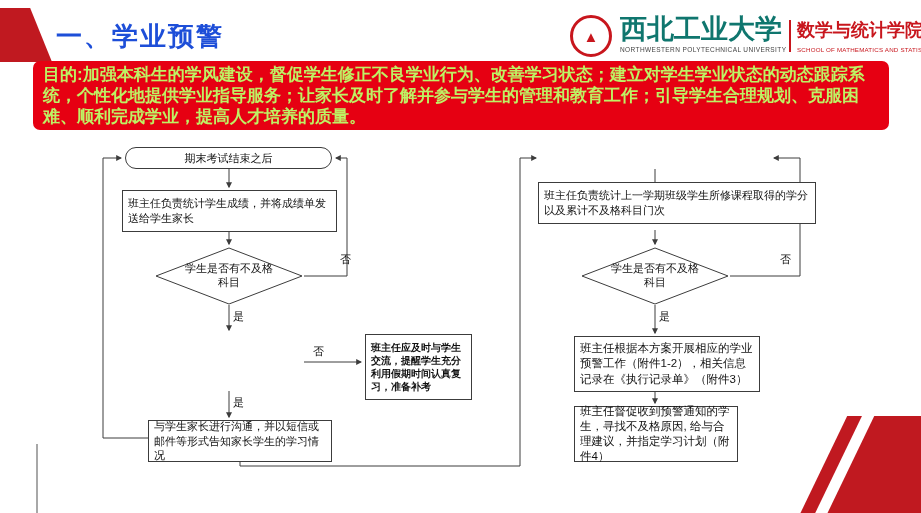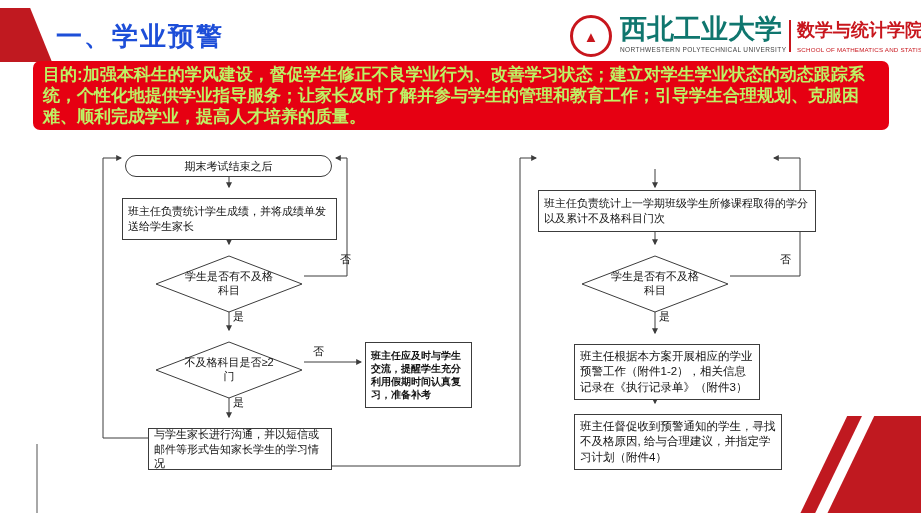--- a/index.html
+++ b/index.html
@@ -34,38 +34,38 @@
   .school-en { font-size:6.2px; color:#c8161d; letter-spacing:0.2px; margin-top:4px; white-space:nowrap; }
 
   
   .purpose { position:absolute; left:33px; top:61px; width:856px; height:69px;
     background:#e60012; border-radius:7px; color:#bef264; font-weight:bold;
     font-size:17px; line-height:21px; padding:3px 10px; z-index:3; }
 
   
   .connectors { position:absolute; left:0; top:0; z-index:1; pointer-events:none; }
   .node { position:absolute; background:#fff; border:1px solid #3c3c3c; color:#111;
-    font-size:11px; line-height:1.32; display:flex; align-items:center; z-index:2;margin-top:8px; }
+    font-size:11px; line-height:1.32; display:flex; align-items:center; z-index:2; }
   .stadium { border-radius:11px; justify-content:center; text-align:center; }
   .rect { padding:20px 5px; text-align:left; }
   .diamond { border:none; background:transparent; padding:0; }
   .diamond svg { position:absolute; inset:0; }
   .dtext { position:absolute; inset:0; display:flex; align-items:center; justify-content:center;
     text-align:center; font-size:11px; line-height:1.25; padding:0 28px; }
   #l-start { left:125px; top:147px; width:207px; height:22px; }
   #l-step1 { left:122px; top:190px; width:215px; height:36px; }
   #l-d1 { left:154px; top:247px; width:150px; height:58px; }
   #l-d2 { left:154px; top:333px; width:150px; height:58px; }
   #l-side { left:365px; top:334px; width:107px; height:66px; font-weight:bold; font-size:10px; }
   #l-final { left:148px; top:420px; width:184px; height:37px; }
   #r-start { left:540px; top:147px; width:230px; height:22px; }
   #r-step1 { left:538px; top:182px; width:278px; height:40px; }
   #r-d1 { left:580px; top:247px; width:150px; height:58px; }
   #r-step2 { left:574px; top:336px; width:186px; height:56px; font-size:11.5px; }
-  #r-step3 { left:574px; top:406px; width:208px; height:56px; font-size:11.5px; }
+  #r-step3 { left:574px; top:406px; width:164px; height:56px; font-size:11.5px; }
   .flow-label { position:absolute; font-size:11px; color:#111; z-index:2; }
   #lab-l-no1 { left:340px; top:252px; }
   #lab-l-yes1 { left:233px; top:309px; }
   #lab-l-no2 { left:313px; top:344px; }
   #lab-l-yes2 { left:233px; top:395px; }
   #lab-r-no { left:780px; top:252px; }
   #lab-r-yes { left:659px; top:309px; }
 </style>
 </head>
 <body>
@@ -118,26 +118,20 @@
   </svg>
 
   <div class="node stadium" id="l-start">期末考试结束之后</div>
   <div class="node rect" id="l-step1">班主任负责统计学生成绩，并将成绩单发送给学生家长</div>
   <div class="node diamond" id="l-d1">
     <svg viewBox="0 0 150 58" width="150" height="58">
         <polygon points="75,1 148,29 75,57 2,29" fill="#ffffff" stroke="#3c3c3c" stroke-width="1"></polygon>
       </svg>
     <div class="dtext">学生是否有不及格科目</div>
   </div>
-  <div class="node diamond" id="l-d2">
-    <svg viewBox="0 0 150 58" width="150" height="58">
-        <polygon points="75,1 148,29 75,57 2,29" fill="#ffffff" stroke="#3c3c3c" stroke-width="1"></polygon>
-      </svg>
-    <div class="dtext">不及格科目是否≥2门</div>
-  </div>
   <div class="node rect" id="l-final">与学生家长进行沟通，并以短信或邮件等形式告知家长学生的学习情况</div>
   <div class="node rect" id="l-side">班主任应及时与学生交流，提醒学生充分利用假期时间认真复习，准备补考</div>
 
   <div class="node rect" id="r-step1">班主任负责统计上一学期班级学生所修课程取得的学分以及累计不及格科目门次</div>
   <div class="node diamond" id="r-d1">
     <svg viewBox="0 0 150 58" width="150" height="58">
         <polygon points="75,1 148,29 75,57 2,29" fill="#ffffff" stroke="#3c3c3c" stroke-width="1"></polygon>
       </svg>
     <div class="dtext">学生是否有不及格科目</div>
   </div>

